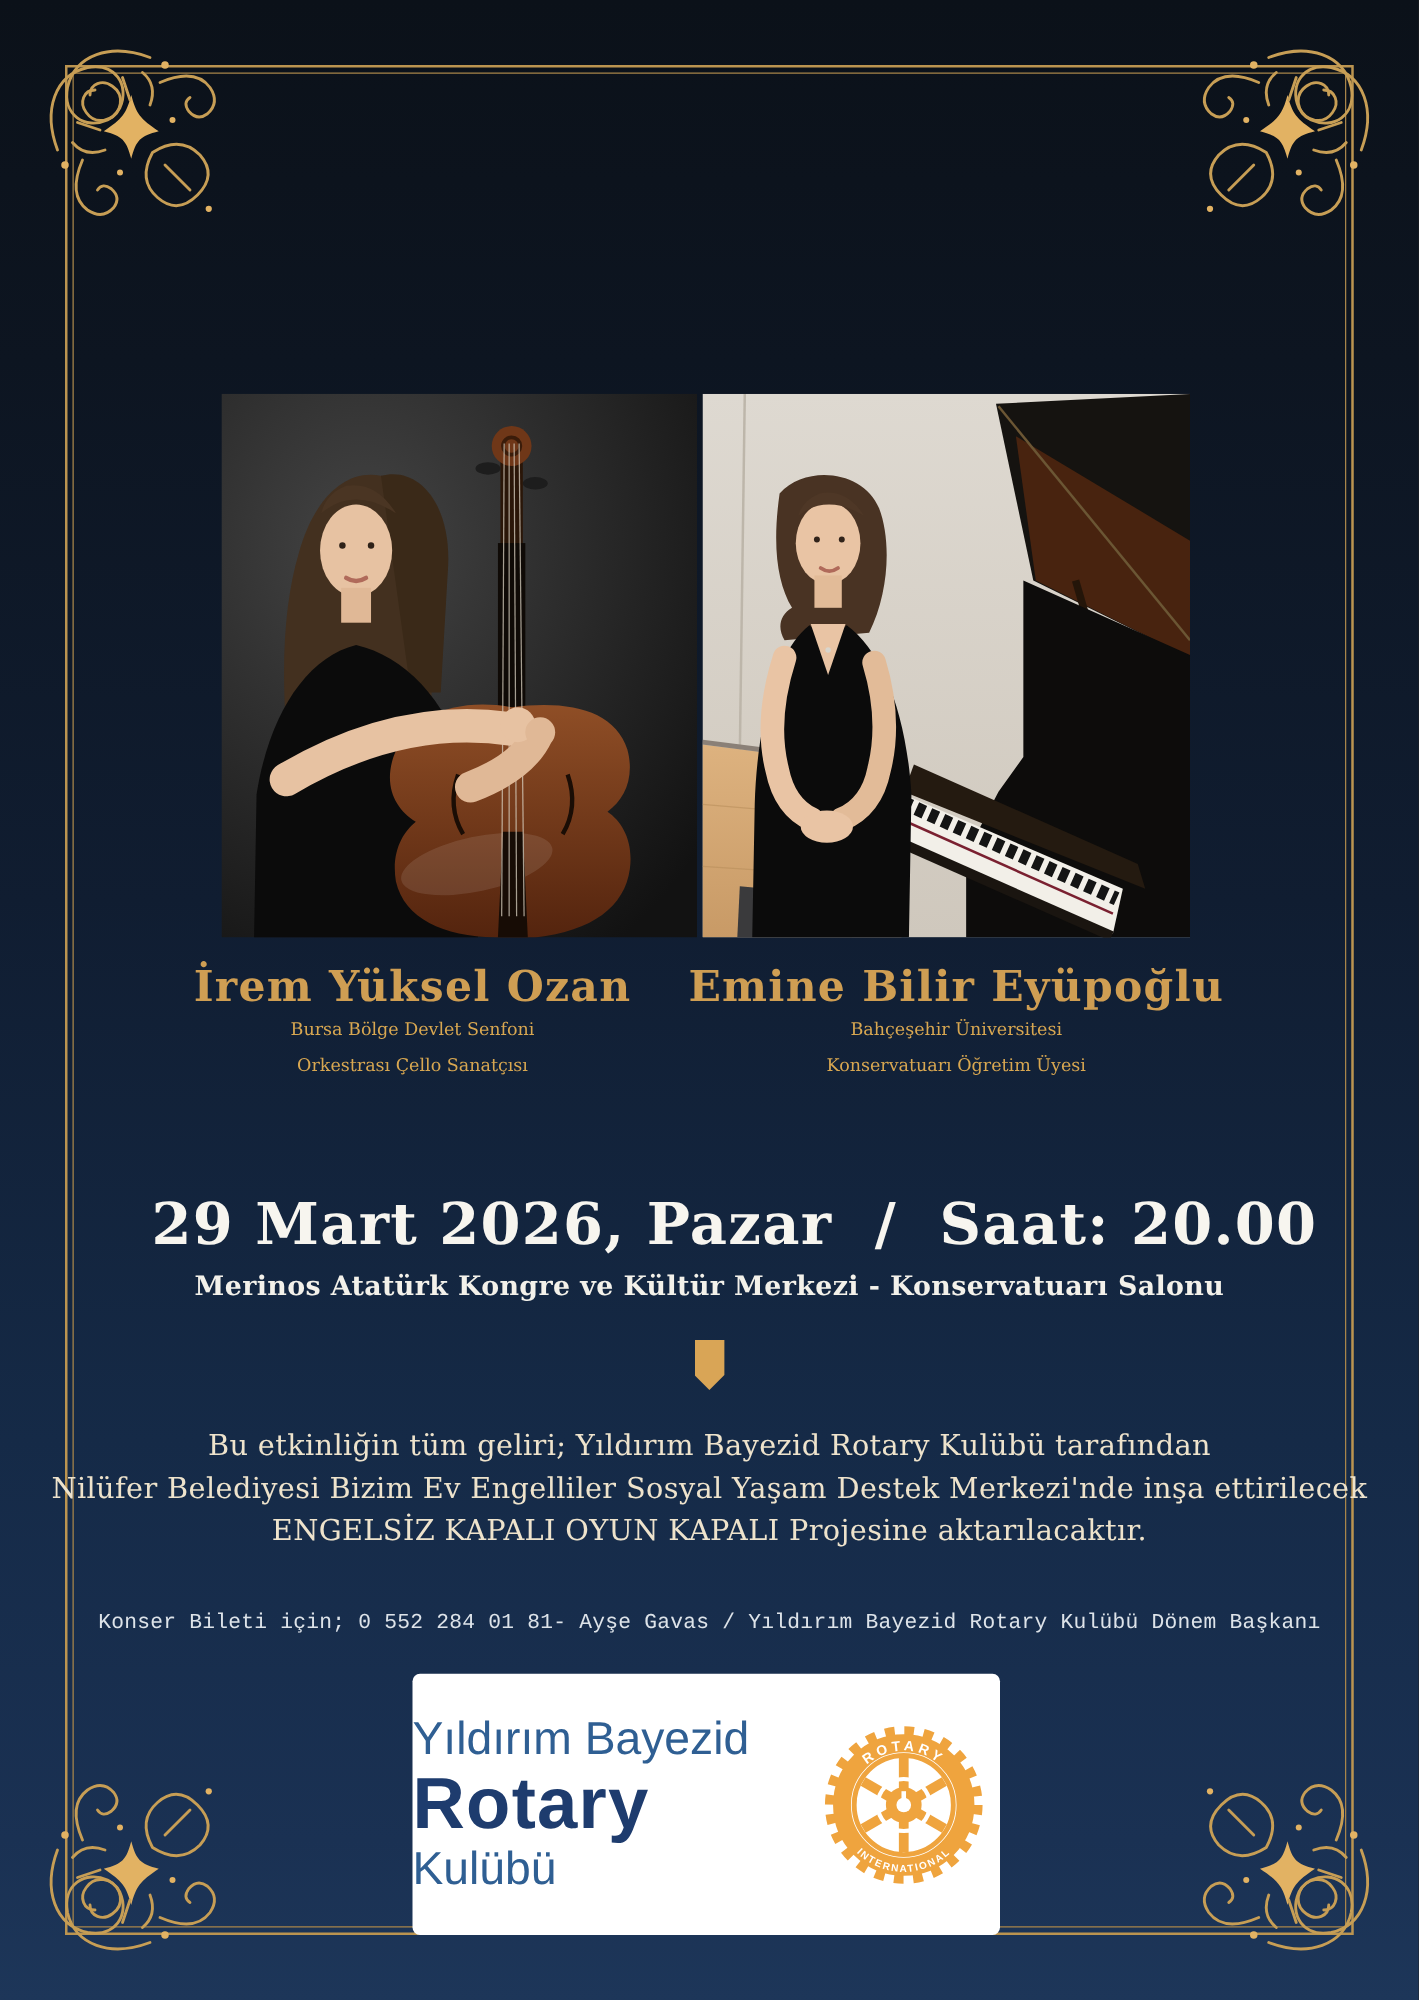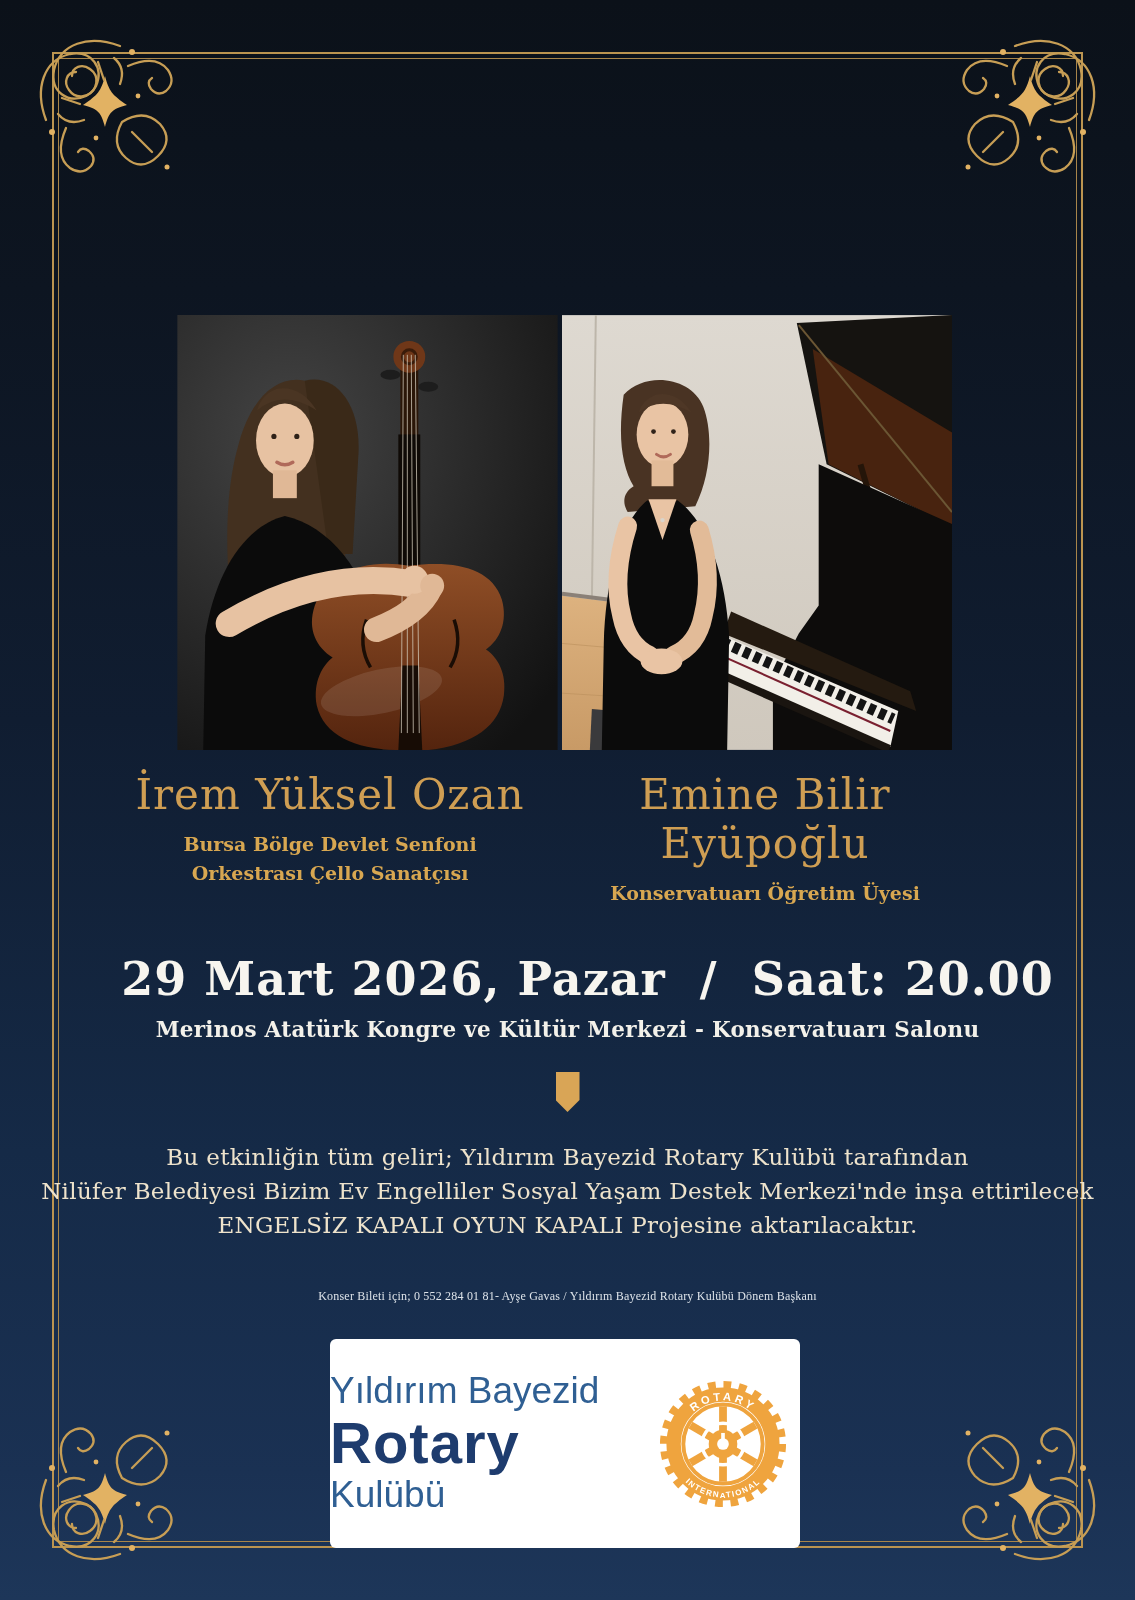--- a/index.html
+++ b/index.html
@@ -19,35 +19,35 @@
   
   .title{position:absolute;top:100px;left:0;width:100%;text-align:center;z-index:3;
     color:#d4a156;font-size:64px;font-weight:700;letter-spacing:5px;line-height:1.22;}
   
   .photos{position:absolute;left:173px;top:315px;width:779px;height:435px;display:flex;z-index:3;}
   .photos svg{display:block;height:435px;}
   
   .performer{position:absolute;top:770px;text-align:center;z-index:3;}
   .performer.left{left:130px;width:400px;}
   .performer.right{left:530px;width:470px;}
-  .performer .name{color:#cf9e53;font-size:42px;font-weight:400;letter-spacing:1px;}
-  .performer .roles{margin-top:11px;color:#d8a751;font-size:19px;font-weight:700;line-height:29px;}
+  .performer .name{color:#cf9e53;font-size:34px;font-weight:700;letter-spacing:1px;}
+  .performer .roles{color:#d8a751;font-size:14px;font-weight:400;line-height:29px;}
   
   .datetime{position:absolute;top:952px;left:0;width:100%;text-align:center;z-index:3;
     color:#f7f5ef;font-size:46px;font-weight:700;letter-spacing:1px;white-space:pre;margin-left:20px;}
   .venue{position:absolute;top:1017px;left:0;width:100%;text-align:center;z-index:3;
     color:#f3f1ea;font-size:21.5px;font-weight:700;letter-spacing:.3px;}
   .marker{position:absolute;top:1072px;left:50%;transform:translateX(-50%);width:24px;height:40px;z-index:3;
     background:#d9a556;clip-path:polygon(0 0,100% 0,100% 70%,50% 100%,0 70%);}
   
   .donation{position:absolute;top:1140px;left:0;width:100%;text-align:center;z-index:3;
     color:#eee3cc;font-size:23px;line-height:34px;letter-spacing:.3px;}
   
   .ticket{position:absolute;top:1289px;left:0;width:100%;text-align:center;z-index:3;
-    font-family:Liberation Serif, serif;color:#dde3e9;font-size:12px;letter-spacing:.2px;}
+    font-family:Liberation Mono, monospace;color:#dde3e9;font-size:17px;letter-spacing:.2px;}
   
   .logo-box{position:absolute;left:330px;top:1339px;width:470px;height:209px;background:#ffffff;
     border-radius:6px;display:flex;align-items:center;z-index:5;
     font-family:"Liberation Sans","DejaVu Sans",sans-serif;}
   .logo-text{flex:1;text-align:left;padding-right:12px;line-height:1.05;}
   .logo-l1,.logo-l3{color:#2f5f93;font-size:37px;font-weight:400;}
   .logo-l2{color:#1e3c6e;font-size:58px;font-weight:700;letter-spacing:1px;margin:2px 0;}
   .wheel{width:130px;height:130px;margin-right:12px;flex:0 0 auto;}
 </style>
 </head>
@@ -201,20 +201,21 @@
   <div class="performer left">
     <div class="name">İrem Yüksel Ozan</div>
     <div class="roles">
       <div>Bursa Bölge Devlet Senfoni</div>
       <div>Orkestrası Çello Sanatçısı</div>
     </div>
   </div>
   <div class="performer right">
     <div class="name">Emine Bilir Eyüpoğlu</div>
     <div class="roles">
+      <div>Bahçeşehir Üniversitesi</div>
       <div>Konservatuarı Öğretim Üyesi</div>
     </div>
   </div>
 
   <div class="datetime">29 Mart 2026, Pazar  /  Saat: 20.00</div>
   <div class="venue">Merinos Atatürk Kongre ve Kültür Merkezi - Konservatuarı Salonu</div>
 
   <div class="marker"></div>
 
   <div class="donation">

